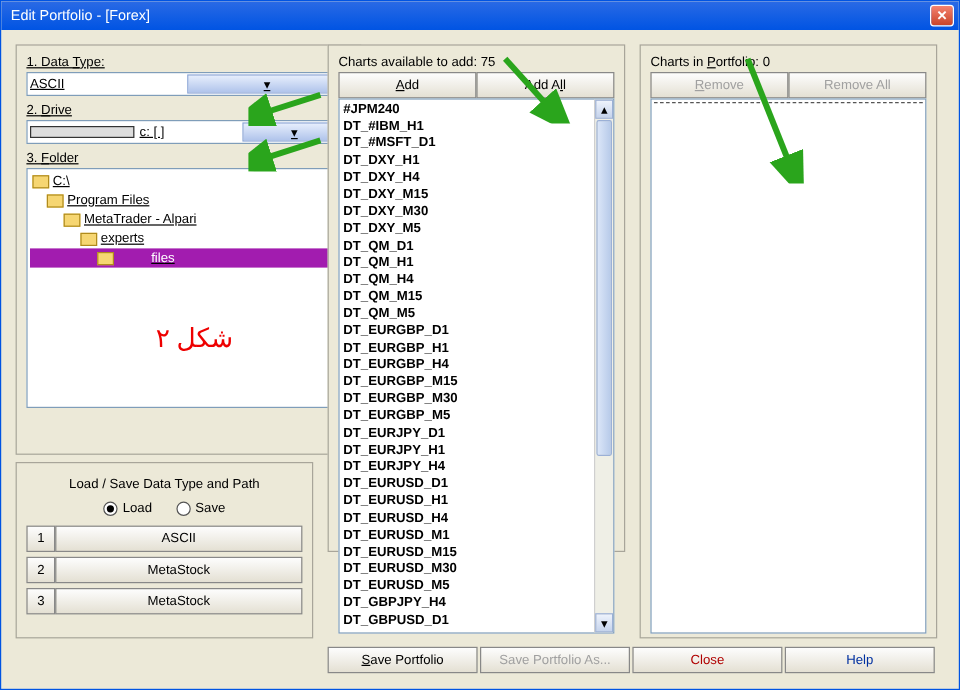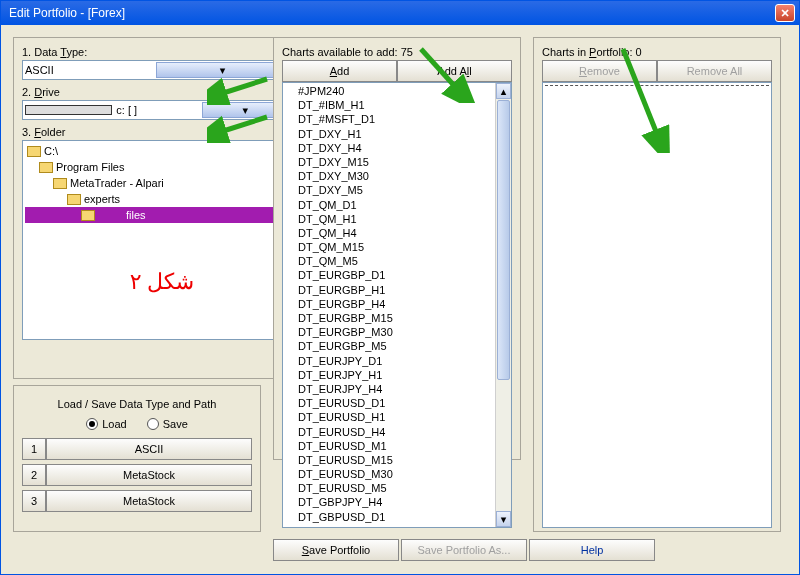--- a/index.html
+++ b/index.html
@@ -34,21 +34,21 @@
   position: absolute;
   top: 24px; left: 0; right: 0; bottom: 0;
   padding: 12px;
 }
 .panel {
   border: 1px solid #a8a59a;
   background: #ece9d8;
   padding: 8px;
   position: absolute;
 }
-.left-panel { left: 12px; top: 12px; width: 288px; height: 342px; }
+.left-panel { left: 12px; top: 12px; width: 288px; height: 342px; text-decoration: underline; }
 .mid-panel  { left: 272px; top: 12px; width: 248px; height: 423px; }
 .right-panel{ left: 532px; top: 12px; width: 248px; height: 495px; }
 .preset-panel { left: 12px; top: 360px; width: 248px; height: 147px; text-align: center; }
 .bottom-bar { position: absolute; left: 272px; top: 514px; width: 508px; height: 26px; display: flex; gap: 0; }
 
 .lbl { display: block; margin-bottom: 2px; }
 .underline { text-decoration: underline; }
 .combo {
   width: 100%; height: 20px;
   border: 1px solid #7f9db9;
@@ -91,21 +91,21 @@
 .btn {
   border: 1px solid #888; background: linear-gradient(to bottom,#fdfdfd,#e4e0d3);
   height: 22px; display: flex; align-items: center; justify-content: center;
   cursor: pointer; font-size: 11px;
 }
 .btn.disabled { color: #a0a0a0; }
 .listbox {
   border: 1px solid #7f9db9; background: #fff;
   width: 100%; height: 446px; overflow: hidden; position: relative;
 }
-.listbox-inner { padding: 1px 15px; }
+.listbox-inner { padding: 1px 3px; font-weight: bold; }
 .listbox-inner div { height: 14.2px; line-height: 14.2px; white-space: nowrap; }
 .scrollbar {
   position: absolute; right: 0; top: 0; bottom: 0; width: 16px;
   background: #efefe6; border-left: 1px solid #cfcfcf;
 }
 .scr-btn {
   height: 16px; background: linear-gradient(to bottom,#eef3fc,#c5d3ec);
   border: 1px solid #9bb0d6; display:flex; align-items:center; justify-content:center;
 }
 .scr-thumb {
@@ -268,20 +268,21 @@
     <div class="btn-row">
       <div class="btn disabled" style="flex:1"><span class="underline">R</span>emove</div>
       <div class="btn disabled" style="flex:1">Remove All</div>
     </div>
     <div class="right-list"></div>
   </div>
 
   <div class="bottom-bar">
     <div class="btn"><span class="underline">S</span>ave Portfolio</div>
     <div class="btn disabled">Save Portfolio As...</div>
+    <div class="btn red">Close</div>
     <div class="btn blue">Help</div>
   </div>
 
   <svg class="arrow-svg" style="left:206px;top:50px" width="70" height="30">
     <defs>
         <marker id="ah1" markerWidth="10" markerHeight="10" refX="2" refY="3" orient="auto">
           <path d="M0,0 L0,6 L8,3 z" fill="#2aa51c"></path>
         </marker>
       </defs>
     <line x1="60" y1="4" x2="10" y2="20" stroke="#2aa51c" stroke-width="5" marker-end="url(#ah1)"></line>

